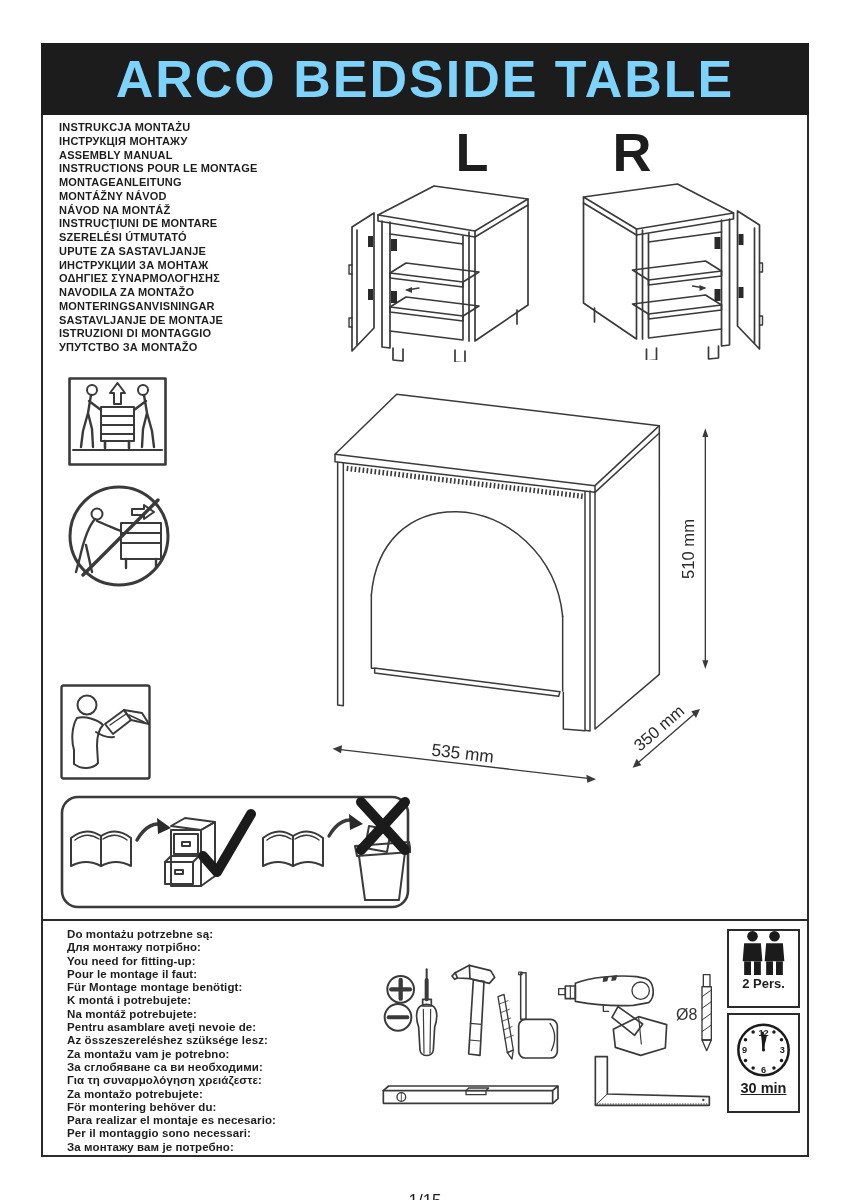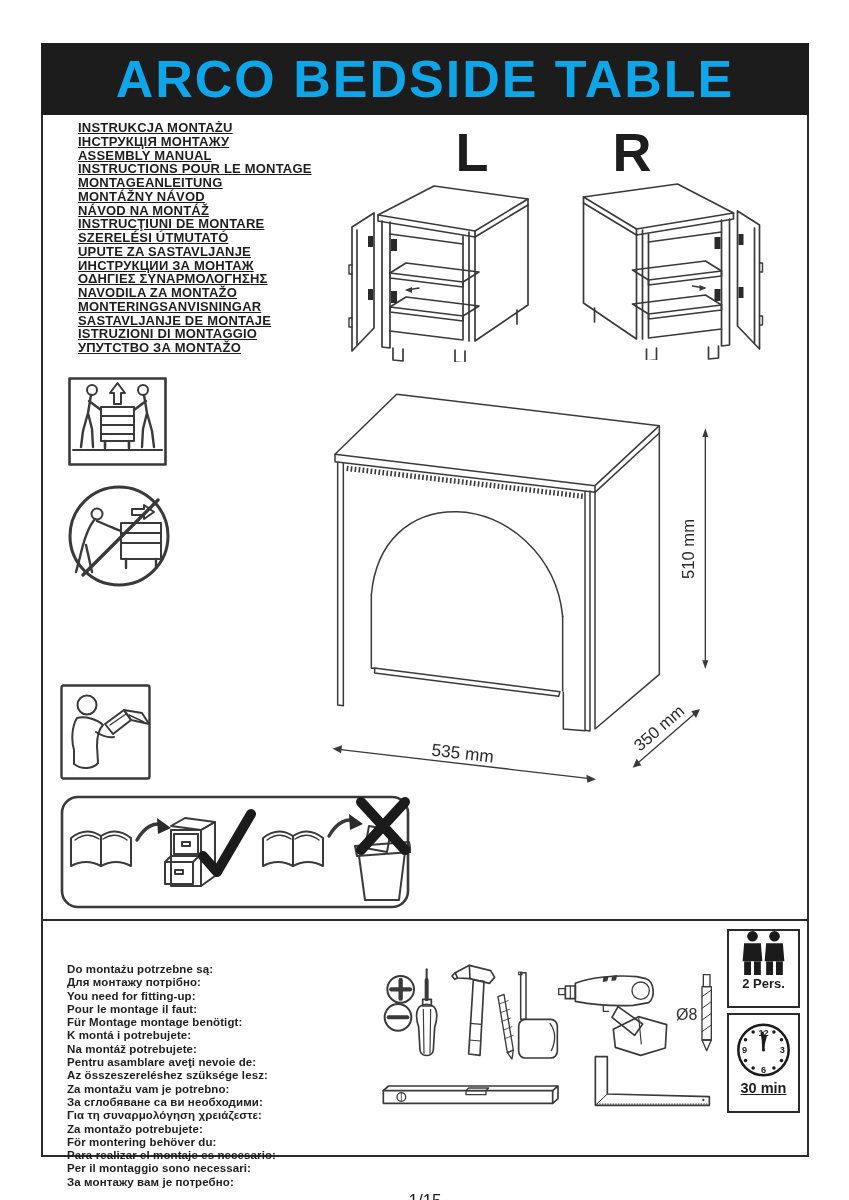--- a/index.html
+++ b/index.html
@@ -1,23 +1,23 @@
 <!DOCTYPE html>
 <html><head>
 <meta charset="utf-8">
 <style>
   html,body{margin:0;padding:0;background:#ffffff;}
   .page{position:relative;width:849px;height:1200px;background:#ffffff;overflow:hidden;
         font-family:"Liberation Sans", sans-serif;color:#1d1d1d;}
   .abs{position:absolute;}
   .frame{left:41px;top:43px;width:768px;height:1114px;border:2px solid #2b2b2b;box-sizing:border-box;}
   .titlebar{left:41px;top:43px;width:768px;height:72px;background:#1c1c1c;display:flex;align-items:center;justify-content:center;}
-  .title{color:#0ea5e9;font-size:52px;font-weight:bold;letter-spacing:2px;white-space:nowrap;}
-  .lang-list{left:78px;top:121px;font-size:13px;font-weight:bold;line-height:13.75px;letter-spacing:.2px;white-space:nowrap;text-decoration:underline;}
-  .req-list{left:67px;top:928px;font-size:11.5px;font-weight:bold;line-height:13.3px;letter-spacing:.1px;white-space:nowrap;margin-top:35px;}
+  .title{color:#7dd3fc;font-size:52px;font-weight:bold;letter-spacing:2px;white-space:nowrap;}
+  .lang-list{left:59px;top:121px;font-size:11px;font-weight:bold;line-height:13.75px;letter-spacing:.2px;white-space:nowrap;}
+  .req-list{left:67px;top:928px;font-size:11.5px;font-weight:bold;line-height:13.3px;letter-spacing:.1px;white-space:nowrap;}
   .variant{font-size:54px;font-weight:bold;width:60px;text-align:center;line-height:56px;}
   .divider{left:43px;top:919px;width:764px;height:2px;background:#2b2b2b;}
   .pnum{left:350px;top:1191px;width:150px;text-align:center;font-size:17px;}
   .pbox{border:2px solid #2b2b2b;box-sizing:border-box;background:#fff;display:flex;flex-direction:column;align-items:center;justify-content:flex-end;}
   .pbox .lbl{font-size:13px;font-weight:bold;line-height:17px;padding-bottom:14px;white-space:nowrap;}
   svg{display:block;}
   text{font-family:"Liberation Sans", sans-serif;}
 </style>
 </head>
 <body>

